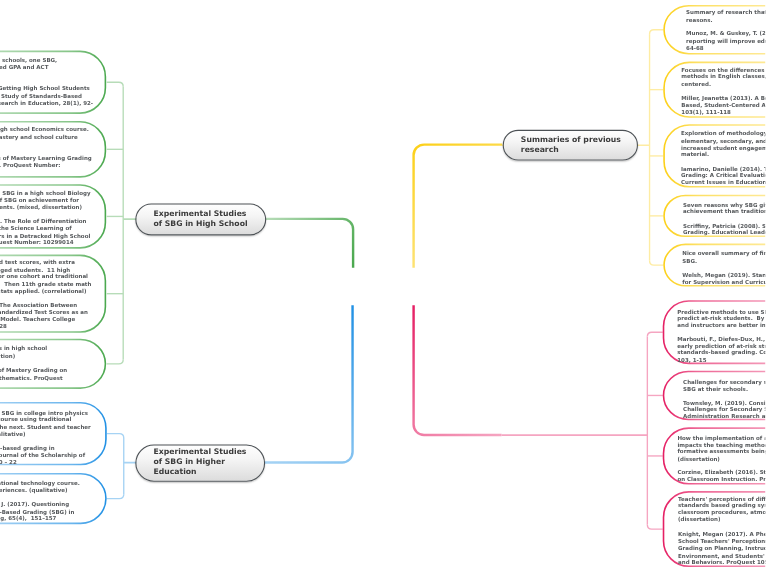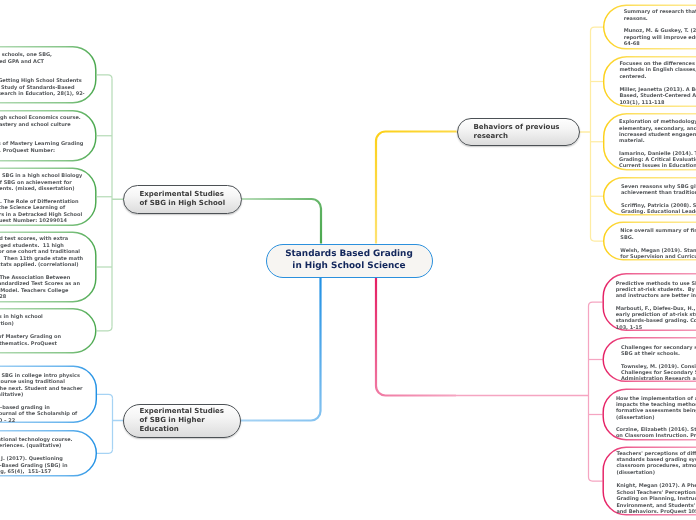--- a/index.html
+++ b/index.html
@@ -284,21 +284,21 @@
     <div class="tline" style="top: 185.1px; left: 621px;">Seven reasons why SBG gives a better picture of student</div>
     <div class="tline" style="top: 191.4px; left: 621px;">achievement than traditional grading.</div>
     <div class="tline" style="top: 204.1px; left: 621px;">Scriffiny, Patricia (2008). Seven Reasons for Standards-Based</div>
     <div class="tline" style="top: 210.4px; left: 621px;">Grading. Educational Leadership, 66(2), 70-74</div>
     <div class="card sum" style="top: 221.5px; height: 39px; width: 260px; left: 603px; border-radius: 19.5px;"></div>
     <div class="tline" style="top: 229.1px; left: 620.3px;">Nice overall summary of findings of research on</div>
     <div class="tline" style="top: 235.6px; left: 620.3px;">SBG.</div>
     <div class="tline" style="top: 248.9px; left: 620.3px;">Welsh, Megan (2019). Standards-Based Grading. Association</div>
     <div class="tline" style="top: 254.9px; left: 620.3px;">for Supervision and Curriculum Development</div>
     <div class="node" style="left: 456.5px; top: 118px; width: 123px; height: 28px;">
-      <span class="lbl">Behaviors of previous
+      <span class="lbl">Summaries of previous
 research</span>
     </div>
     <div class="card pa" style="top: 273px; height: 58px; width: 260px; left: 602.5px; border-radius: 23px;"></div>
     <div class="tline" style="top: 282px; left: 615.7px;">Predictive methods to use SBG assessment data to</div>
     <div class="tline" style="top: 288.3px; left: 615.7px;">predict at-risk students.  By identifying early, students</div>
     <div class="tline" style="top: 294.4px; left: 615.7px;">and instructors are better informed.</div>
     <div class="tline" style="top: 307.3px; left: 615.7px;">Marbouti, F., Diefes-Dux, H., &amp; Madhavan, K. (2016). Models for</div>
     <div class="tline" style="top: 313.1px; left: 615.7px;">early prediction of at-risk students in a course using</div>
     <div class="tline" style="top: 319.4px; left: 615.7px;">standards-based grading. Computers &amp; Education,</div>
     <div class="tline" style="top: 326.2px; left: 615.7px;">103, 1-15</div>
@@ -318,17 +318,13 @@
     <div class="card pa" style="top: 446.5px; height: 69px; width: 260px; left: 602.5px; border-radius: 23px;"></div>
     <div class="tline" style="top: 451.7px; left: 616.4px;">Teachers' perceptions of different aspects of implementing a</div>
     <div class="tline" style="top: 458.1px; left: 616.4px;">standards based grading system, including planning,</div>
     <div class="tline" style="top: 464.4px; left: 616.4px;">classroom procedures, atmosphere and student behaviors.</div>
     <div class="tline" style="top: 470.8px; left: 616.4px;">(dissertation)</div>
     <div class="tline" style="top: 484.1px; left: 616.4px;">Knight, Megan (2017). A Phenomenological Study of High</div>
     <div class="tline" style="top: 490.5px; left: 616.4px;">School Teachers' Perceptions of the Impact of Standards-Based</div>
     <div class="tline" style="top: 497px; left: 616.4px;">Grading on Planning, Instruction, the Classroom</div>
     <div class="tline" style="top: 503.5px; left: 616.4px;">Environment, and Students' Learning Experiences</div>
     <div class="tline" style="top: 509.7px; left: 616.4px;">and Behaviors. ProQuest 10599772</div>
-    <div class="root" style="left: 265.5px; top: 243.5px; width: 167px; height: 34px;">
-      <span class="lbl">Standards Based Grading
-in High School Science</span>
-    </div>
   </div>
 
 </body></html>

